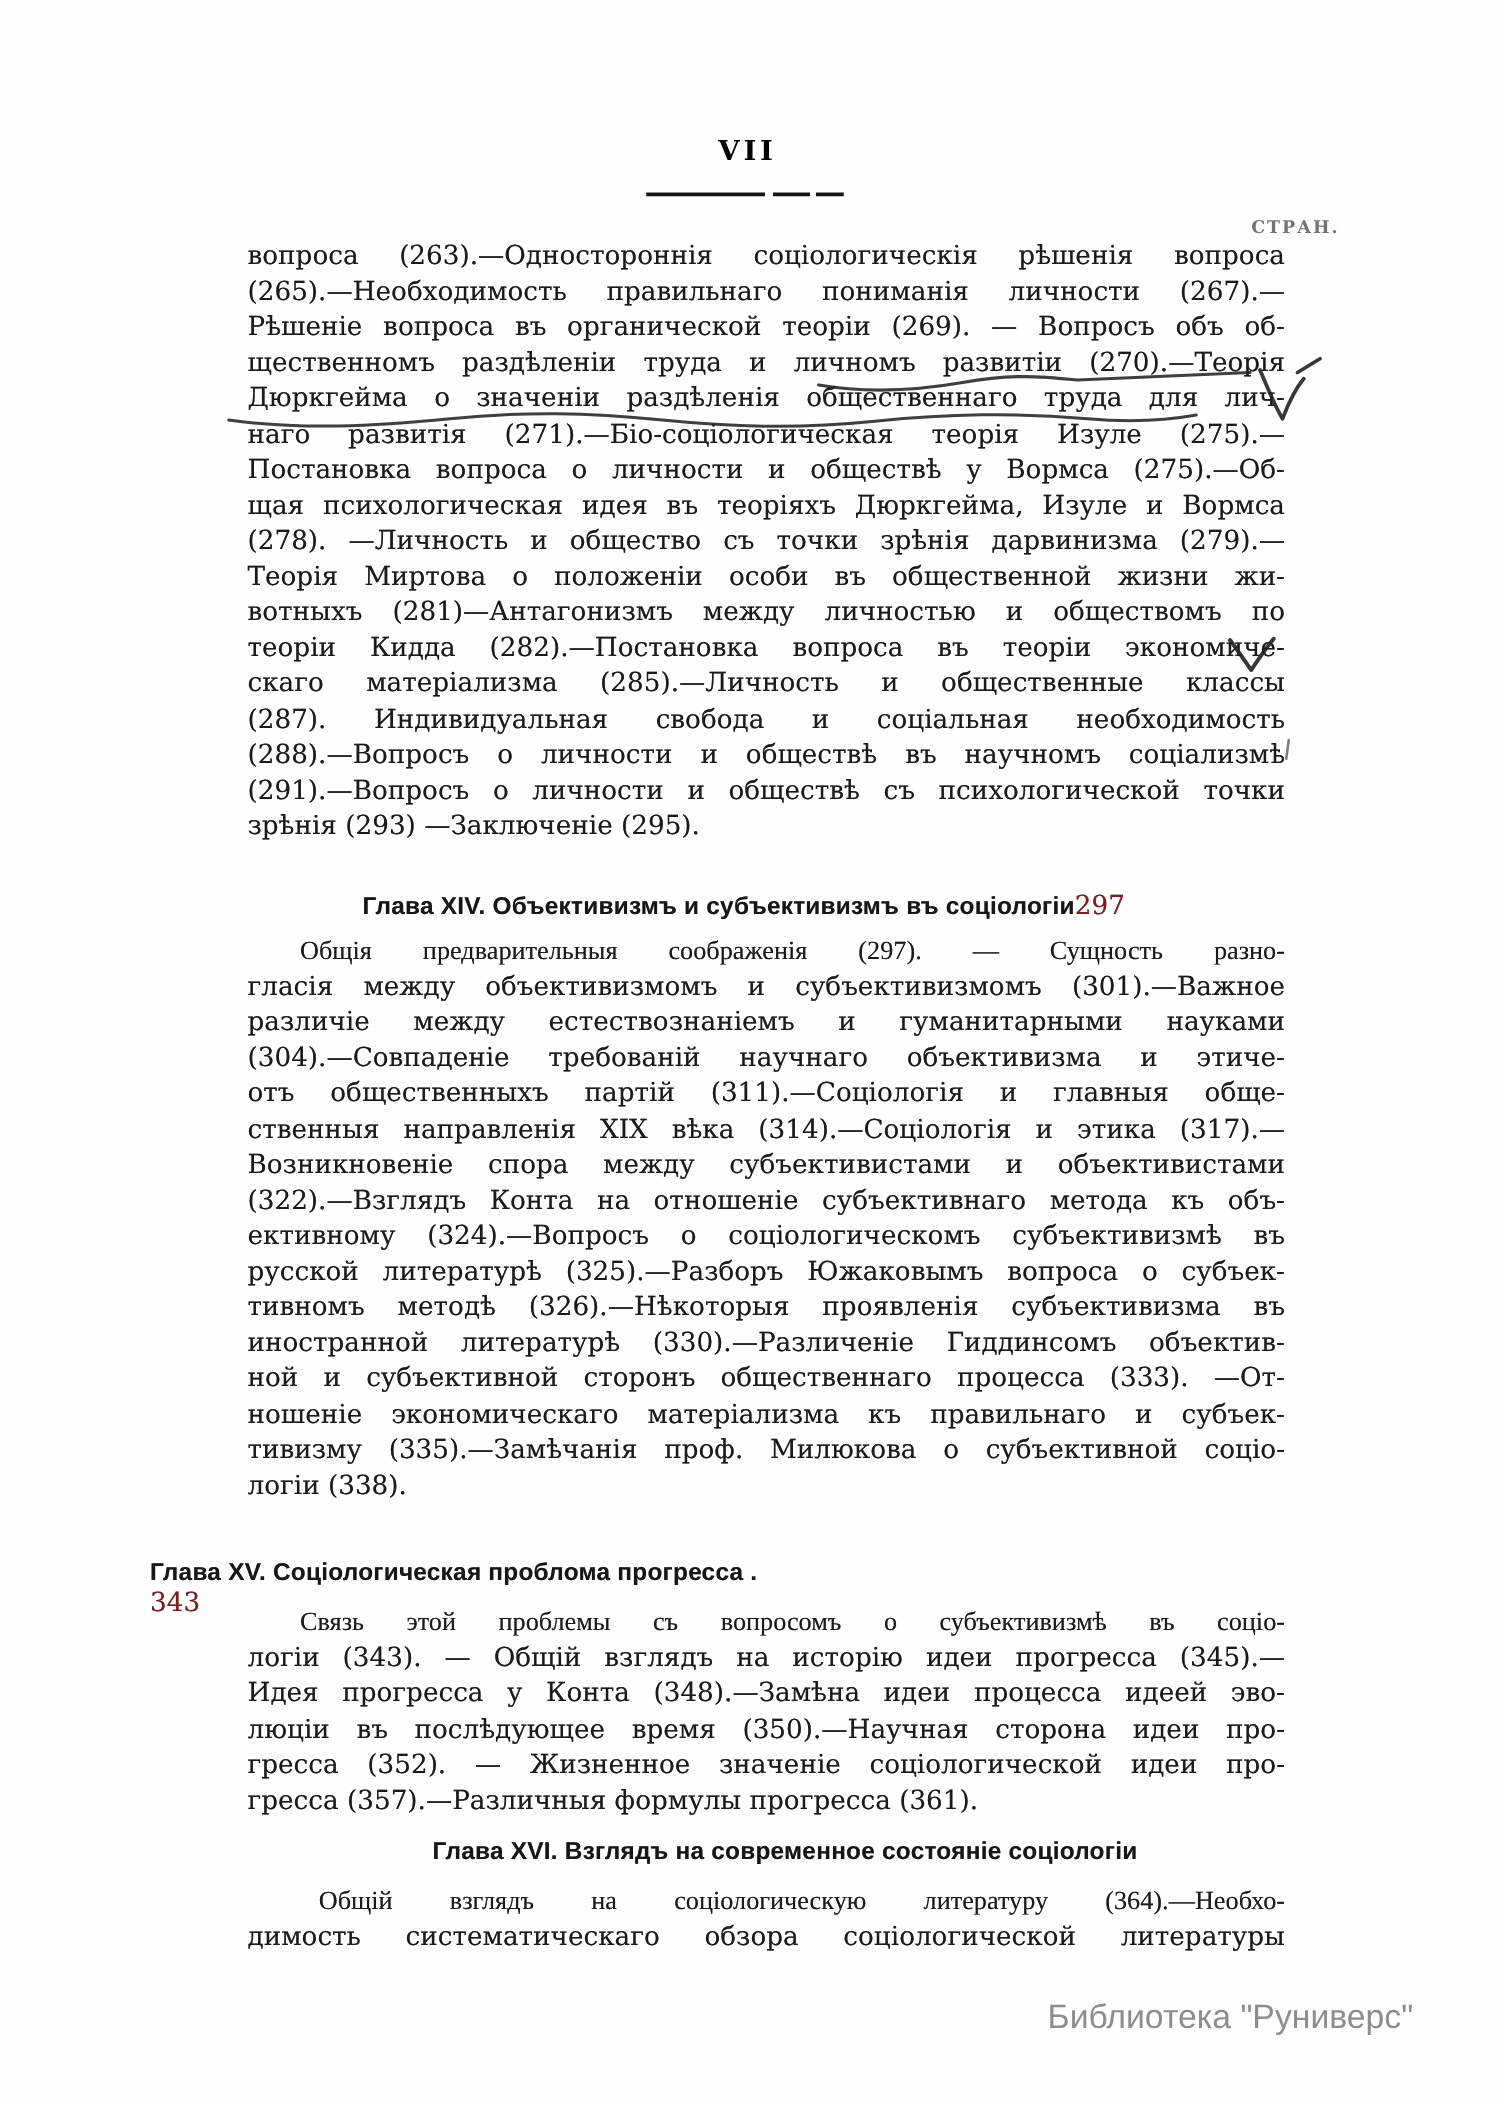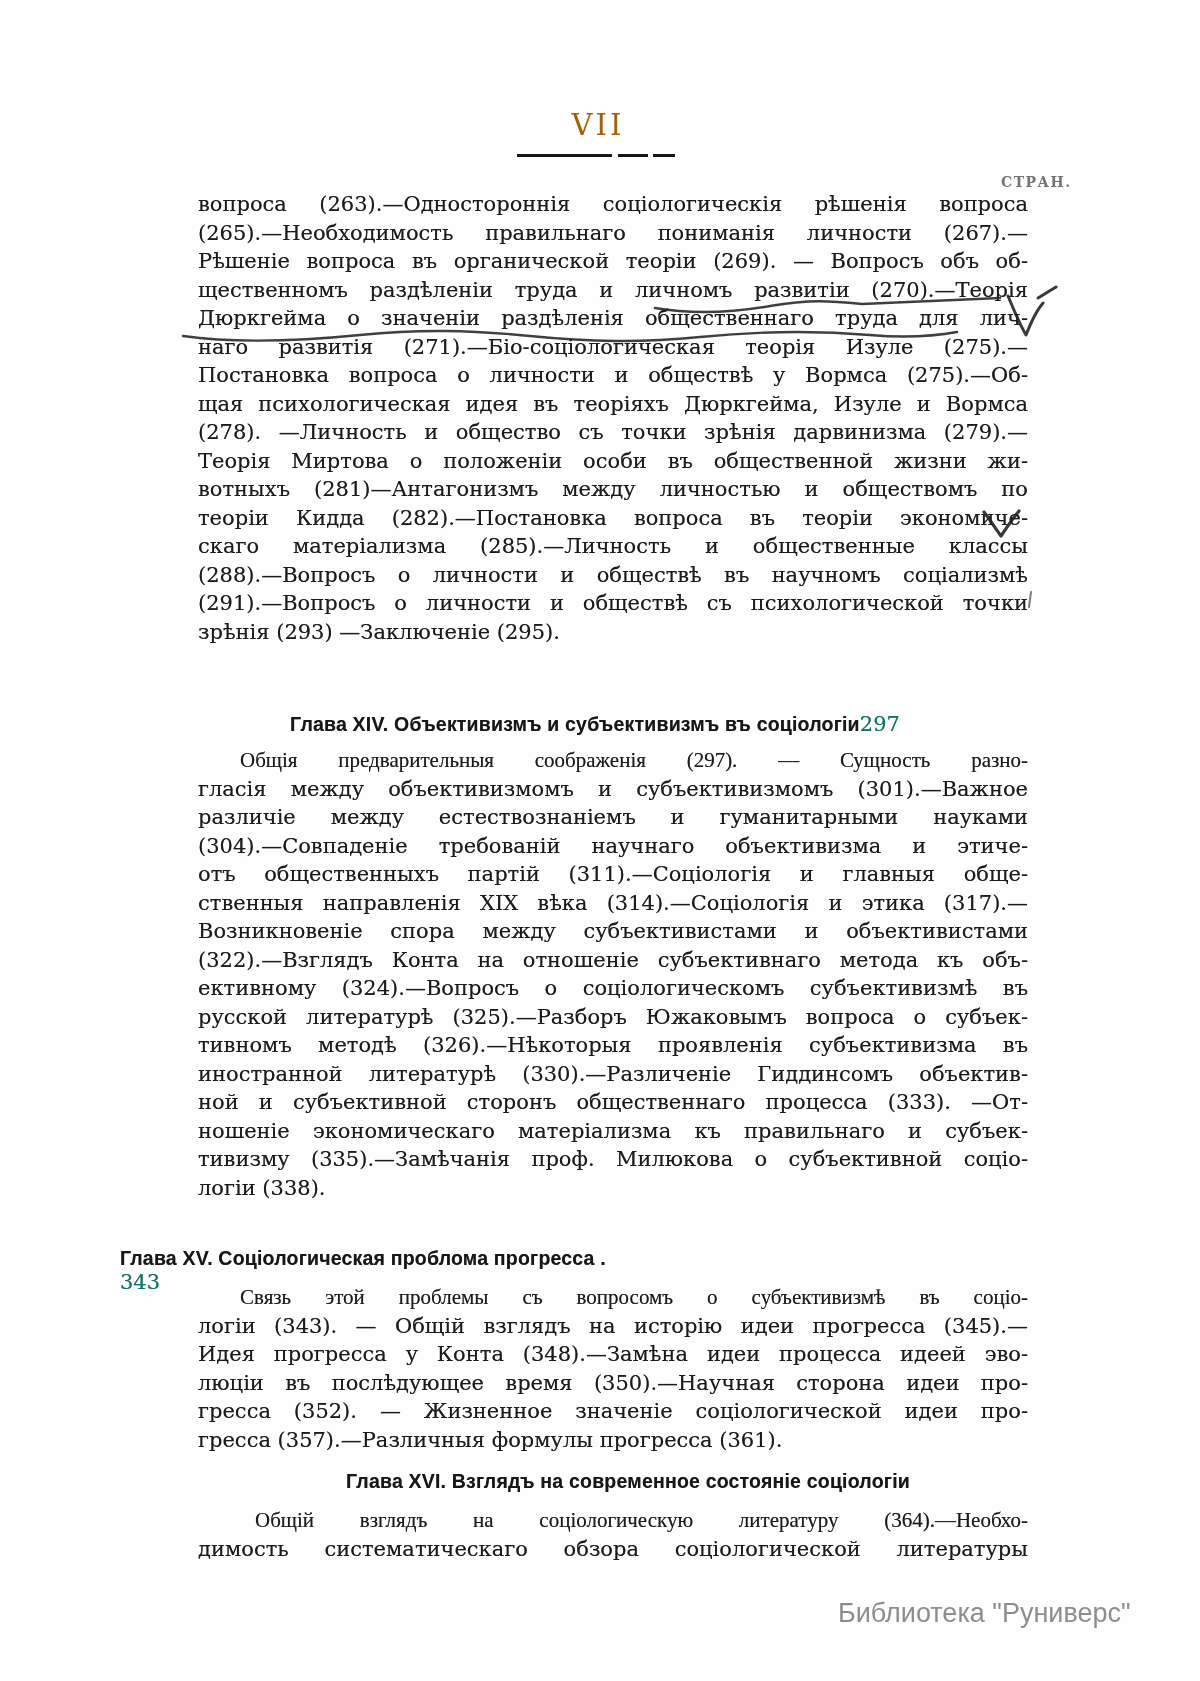--- a/index.html
+++ b/index.html
@@ -4,22 +4,22 @@
 <style>
   html,body{margin:0;padding:0;background:#ffffff;}
   .page{
     position:relative; width:1200px; height:1681px;
     background:#fefefe; overflow:hidden;
     font-family:"DejaVu Serif", serif; color:#1b1b1b;
   }
   
   .pagehead{
     position:absolute; top:108px; left:520px; width:156px;
-    text-align:center; font-size:29px; font-weight:normal;
-    letter-spacing:3px; color:#a16207;
+    text-align:center; font-size:22px; font-weight:bold;
+    letter-spacing:3px; color:#000000;
   }
   .headrule{
     position:absolute; top:154px; left:517px; width:158px; height:3px;
     background:linear-gradient(90deg,#151515 0 60%,transparent 60% 64%,#151515 64% 83%,transparent 83% 86%,#151515 86% 100%);
   }
   .stran{
     position:absolute; top:174px; left:1001px;
     font-size:14px; font-weight:bold; letter-spacing:1.5px; color:#737373;
   }
   
@@ -39,21 +39,21 @@
   .toc-heading{
     position:absolute; left:120px; width:950px;
     display:flex; justify-content:center; align-items:baseline;
   }
   .toc-heading .ch-label{
     font-family:"Liberation Sans", sans-serif; font-weight:700;
     font-size:19.5px; letter-spacing:.2px; color:#171717;
     text-shadow:0 0 .4px rgba(10,10,10,.5);
   }
   .toc-heading .ch-page{
-    font-family:"DejaVu Serif", serif; font-size:21px; color:#0f766e;
+    font-family:"DejaVu Serif", serif; font-size:21px; color:#7f1d1d;
     text-shadow:0 0 .4px rgba(10,10,10,.5);
   }
   .toc-heading .ch-page.empty{ visibility:hidden; }
   
   .marks{ position:absolute; top:0; left:0; width:1200px; height:1681px; pointer-events:none; }
   .marks path{ fill:none; stroke:#242424; stroke-linecap:round; stroke-linejoin:round; }
   
   .watermark{
     position:absolute; top:1598px; left:838px; width:250px;
     font-family:"Liberation Sans", sans-serif; font-size:27px;
@@ -77,20 +77,21 @@
         <div class="line">щественномъ раздѣленіи труда и личномъ развитіи (270).—Теорія</div>
         <div class="line">Дюркгейма о значеніи раздѣленія общественнаго труда для лич-</div>
         <div class="line">наго развитія (271).—Біо-соціологическая теорія Изуле (275).—</div>
         <div class="line">Постановка вопроса о личности и обществѣ у Вормса (275).—Об-</div>
         <div class="line">щая психологическая идея въ теоріяхъ Дюркгейма, Изуле и Вормса</div>
         <div class="line">(278). —Личность и общество съ точки зрѣнія дарвинизма (279).—</div>
         <div class="line">Теорія Миртова о положеніи особи въ общественной жизни жи-</div>
         <div class="line">вотныхъ (281)—Антагонизмъ между личностью и обществомъ по</div>
         <div class="line">теоріи Кидда (282).—Постановка вопроса въ теоріи экономиче-</div>
         <div class="line">скаго матеріализма (285).—Личность и общественные классы</div>
+        <div class="line">(287). Индивидуальная свобода и соціальная необходимость</div>
         <div class="line">(288).—Вопросъ о личности и обществѣ въ научномъ соціализмѣ</div>
         <div class="line">(291).—Вопросъ о личности и обществѣ съ психологической точки</div>
         <div class="line last">зрѣнія (293) —Заключеніе (295).</div>
       </div>
       <div class="toc-heading" id="ch-0-h">
         <span class="ch-label">Глава XIV. Объективизмъ и субъективизмъ въ соціологіи</span>
         <span class="ch-page">297</span>
       </div>
       <div class="toc-lines" id="ch-0-b">
         <div class="line first-indent">Общія предварительныя соображенія (297). — Сущность разно-</div>

